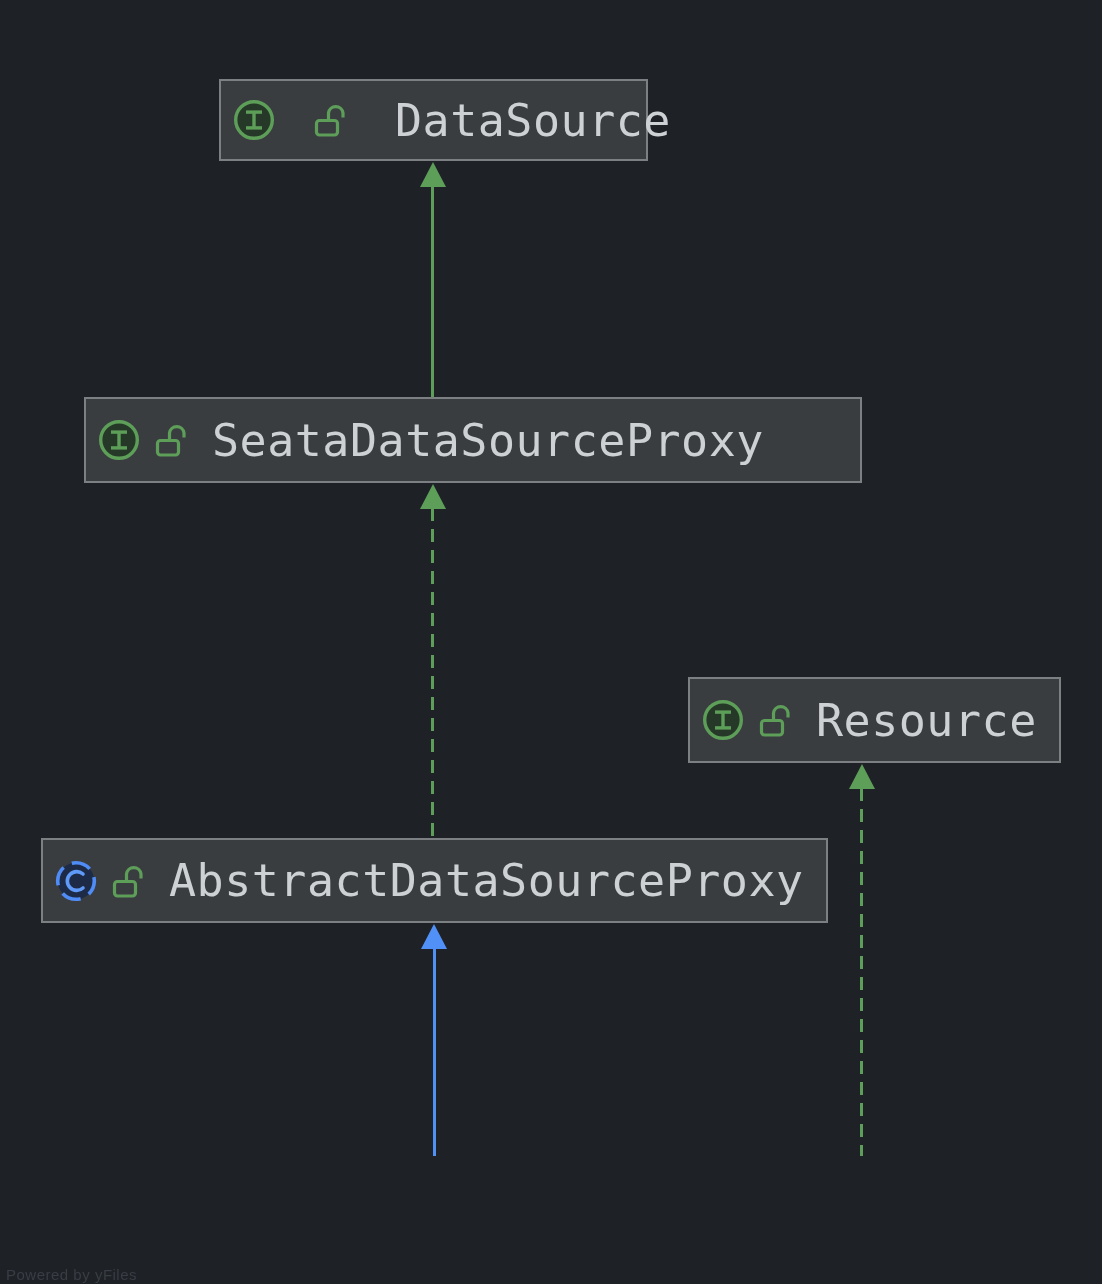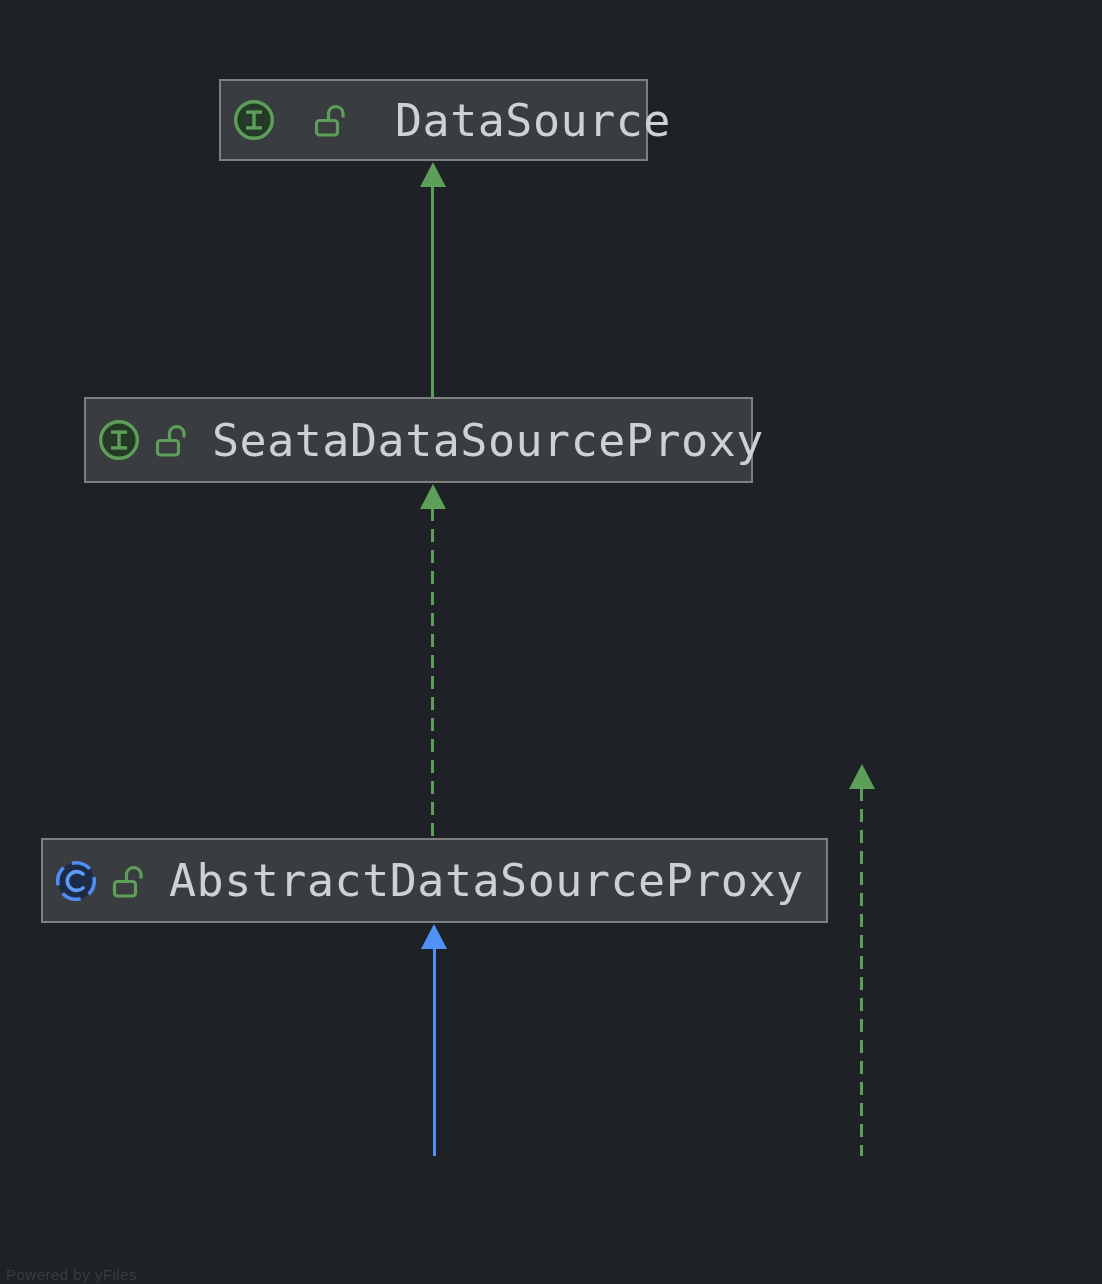--- a/index.html
+++ b/index.html
@@ -106,34 +106,47 @@
       <rect x="14" y="28.2" width="16" height="3.4" fill="#5d9e59"></rect>
       <rect x="20.3" y="13" width="3.4" height="18" fill="#5d9e59"></rect>
     </svg>
     <svg class="lock-icon" width="33" height="36" viewBox="0 0 33 36">
       <rect x="2.5" y="18.5" width="21" height="14.5" rx="3" fill="none" stroke="#5d9e59" stroke-width="3.2"></rect>
       <path d="M 14.5,18.5 V 11 A 7.3,7.3 0 0 1 29,11 V 15.5" fill="none" stroke="#5d9e59" stroke-width="3.2"></path>
     </svg>
     <span class="label">DataSource</span>
   </div>
 
-  <div class="node" style="left:84px; top:397px; width:669px; height:86px;">
+  <div class="node" style="left:84px; top:397px; width:778px; height:86px;">
     <svg class="type-icon" width="44" height="44" viewBox="0 0 44 44">
       <circle cx="22" cy="22" r="18.3" fill="#263827" stroke="#5d9e59" stroke-width="3.4"></circle>
       <rect x="14" y="12.4" width="16" height="3.4" fill="#5d9e59"></rect>
       <rect x="14" y="28.2" width="16" height="3.4" fill="#5d9e59"></rect>
       <rect x="20.3" y="13" width="3.4" height="18" fill="#5d9e59"></rect>
     </svg>
     <svg class="lock-icon" width="33" height="36" viewBox="0 0 33 36">
       <rect x="2.5" y="18.5" width="21" height="14.5" rx="3" fill="none" stroke="#5d9e59" stroke-width="3.2"></rect>
       <path d="M 14.5,18.5 V 11 A 7.3,7.3 0 0 1 29,11 V 15.5" fill="none" stroke="#5d9e59" stroke-width="3.2"></path>
     </svg>
     <span class="label">SeataDataSourceProxy</span>
   </div>
 
+  <div class="node" style="left:688px; top:677px; width:373px; height:86px;">
+    <svg class="type-icon" width="44" height="44" viewBox="0 0 44 44">
+      <circle cx="22" cy="22" r="18.3" fill="#263827" stroke="#5d9e59" stroke-width="3.4"></circle>
+      <rect x="14" y="12.4" width="16" height="3.4" fill="#5d9e59"></rect>
+      <rect x="14" y="28.2" width="16" height="3.4" fill="#5d9e59"></rect>
+      <rect x="20.3" y="13" width="3.4" height="18" fill="#5d9e59"></rect>
+    </svg>
+    <svg class="lock-icon" width="33" height="36" viewBox="0 0 33 36">
+      <rect x="2.5" y="18.5" width="21" height="14.5" rx="3" fill="none" stroke="#5d9e59" stroke-width="3.2"></rect>
+      <path d="M 14.5,18.5 V 11 A 7.3,7.3 0 0 1 29,11 V 15.5" fill="none" stroke="#5d9e59" stroke-width="3.2"></path>
+    </svg>
+    <span class="label">Resource</span>
+  </div>
 
   <div class="node" style="left:41px; top:838px; width:787px; height:85px;text-align:right;">
     <svg class="type-icon" width="44" height="44" viewBox="0 0 44 44">
       <circle cx="22" cy="22" r="18.3" fill="#1d2b47" stroke="#4f8cf5" stroke-width="3.6" stroke-dasharray="19.6 9.2" stroke-dashoffset="5"></circle>
       <path d="M 29,15 A 9.4,9.4 0 1 0 29,29" fill="none" stroke="#5f9af8" stroke-width="3.6" stroke-linecap="round"></path>
     </svg>
     <svg class="lock-icon" width="33" height="36" viewBox="0 0 33 36">
       <rect x="2.5" y="18.5" width="21" height="14.5" rx="3" fill="none" stroke="#5d9e59" stroke-width="3.2"></rect>
       <path d="M 14.5,18.5 V 11 A 7.3,7.3 0 0 1 29,11 V 15.5" fill="none" stroke="#5d9e59" stroke-width="3.2"></path>
     </svg>

